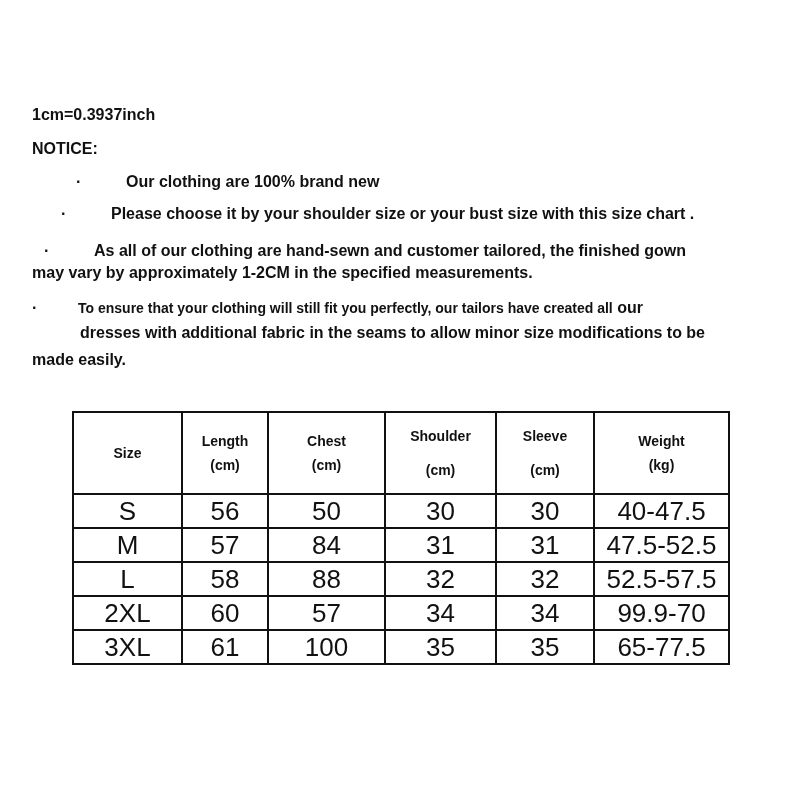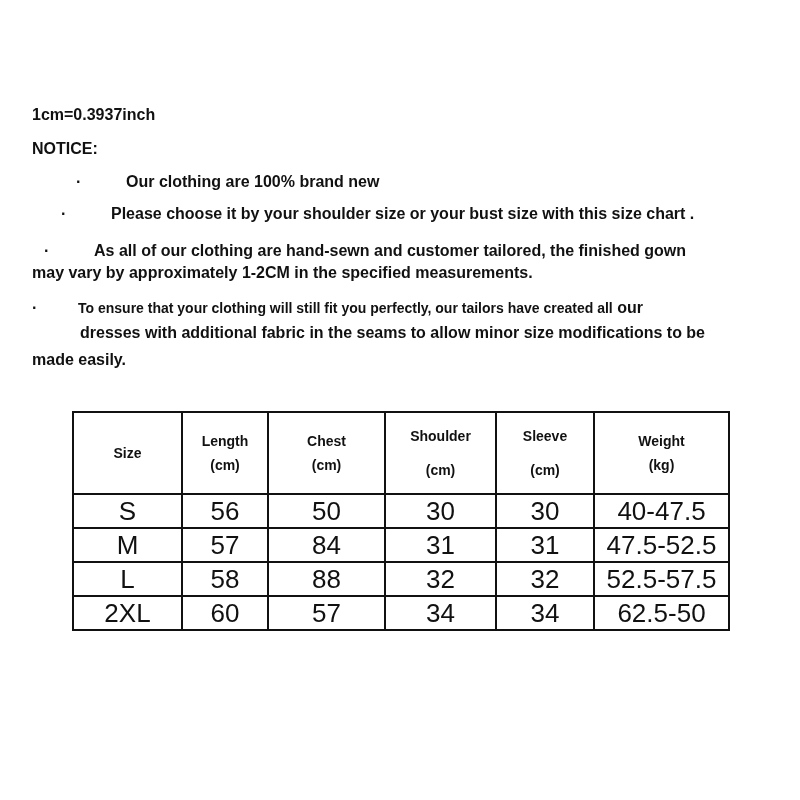--- a/index.html
+++ b/index.html
@@ -94,16 +94,24 @@
       <td>32</td>
       <td>32</td>
       <td>52.5-57.5</td>
     </tr>
     <tr>
       <td>2XL</td>
       <td>60</td>
       <td>57</td>
       <td>34</td>
       <td>34</td>
-      <td>62.5-50</td>
+      <td>99.9-70</td>
+    </tr>
+    <tr>
+      <td>3XL</td>
+      <td>61</td>
+      <td>100</td>
+      <td>35</td>
+      <td>35</td>
+      <td>65-77.5</td>
     </tr>
   </tbody>
 </table>
 
 </body></html>

